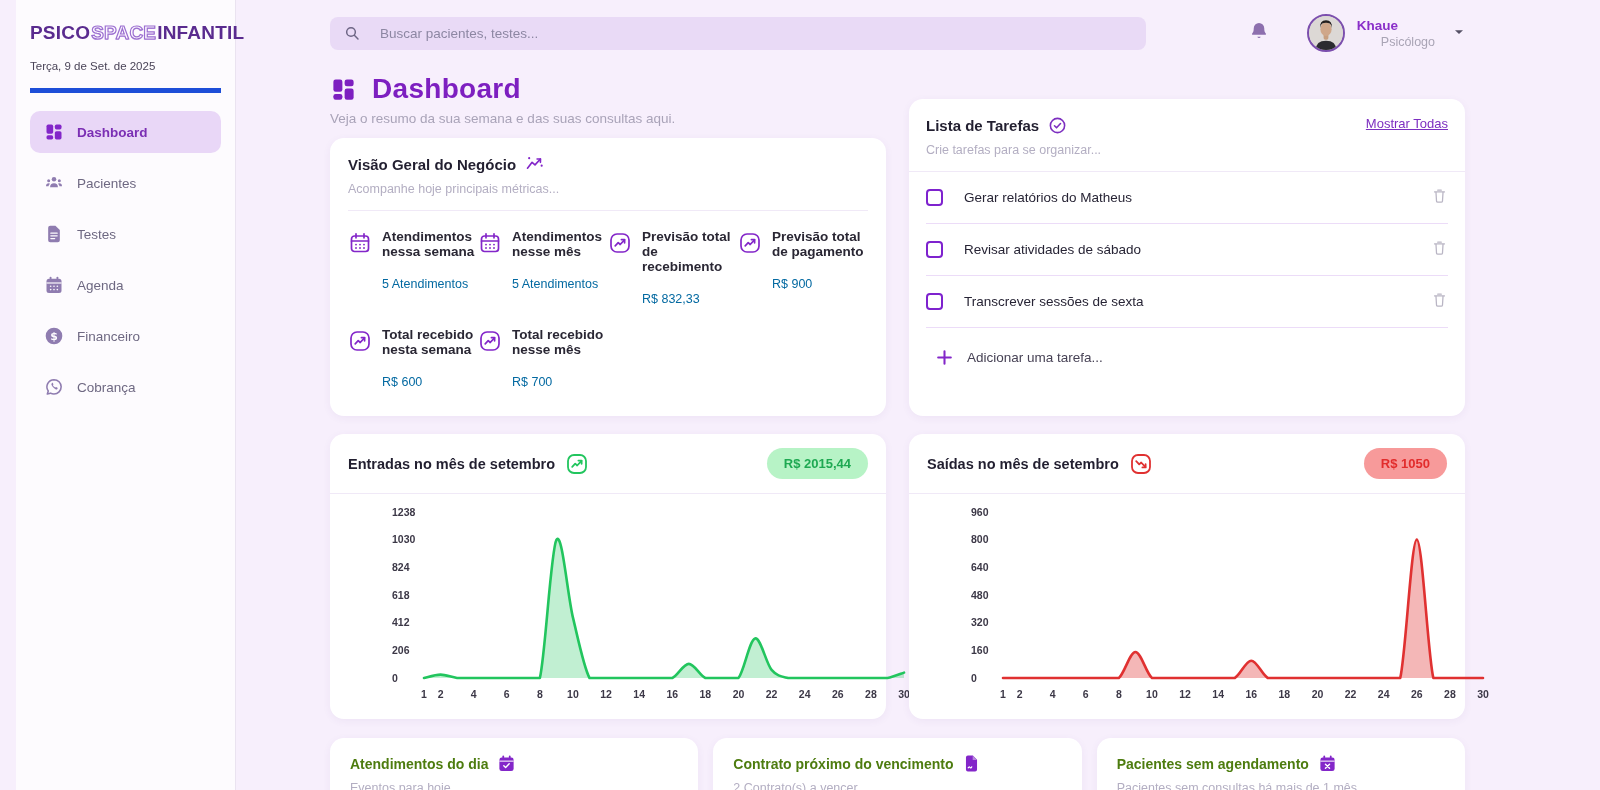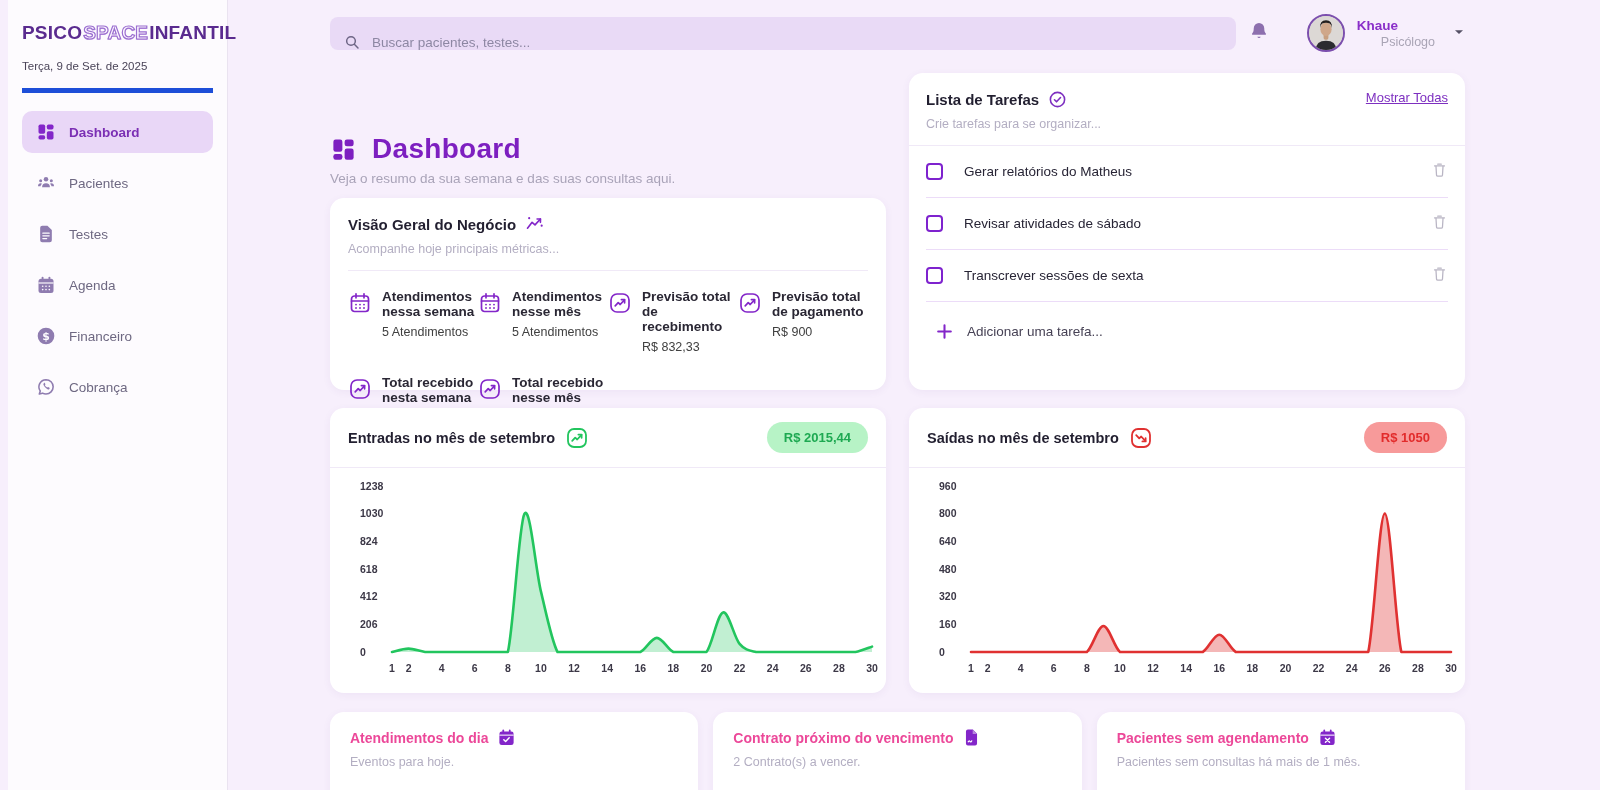--- a/index.html
+++ b/index.html
@@ -1,34 +1,34 @@
 <!DOCTYPE html>
 <html><head>
 <meta charset="utf-8">
 <style>
   * { margin:0; padding:0; box-sizing:border-box; }
   html,body { width:1600px; height:790px; overflow:hidden; }
   body { font-family:"Liberation Sans", sans-serif; background:#f7effc; color:#252233; }
 
   
-  .sidebar { position:fixed; left:8px; top:0; width:220px; height:790px; background:#fdfbfe; border-right:1px solid #eae3f0; padding:22px 14px 0 14px; }
+  .sidebar { position:fixed; left:16px; top:0; width:220px; height:790px; background:#fdfbfe; border-right:1px solid #eae3f0; padding:22px 14px 0 14px; }
   .logo { font-size:19px; font-weight:800; letter-spacing:.2px; color:#5a2b8f; white-space:nowrap; }
   .logo .space { color:#fdf7ff; -webkit-text-stroke:1.2px #9b6fd0; text-shadow:0 1px 0 #c9aae6; padding:0 1px; }
   .side-date { margin-top:16px; font-size:11.5px; color:#4a4458; padding-bottom:16px; border-bottom:5px solid #1d4ed8; }
   .nav { margin-top:18px; }
   .nav-item { display:flex; align-items:center; gap:13px; height:42px; padding:0 14px; border-radius:10px; margin-bottom:9px; font-size:13.5px; color:#6e6882; cursor:pointer; }
   .nav-item svg { width:20px; height:20px; flex:none; }
   .nav-item .ic { color:#8f7cb0; }
   .nav-item.active { background:#e9d7f7; color:#7b2fb4; font-weight:600; }
   .nav-item.active .ic { color:#8326c9; }
 
   
   .main { margin-left:220px; padding:14px 0 0 110px; width:1380px; }
   .topbar { display:flex; align-items:center; width:1135px; }
-  .search { display:flex; align-items:flex-end; gap:12px; width:906px; height:33px; background:#e9daf6; border-radius:8px; padding:0 14px; }
+  .search { display:flex; align-items:center; gap:20px; width:816px; height:33px; background:#e9daf6; border-radius:8px; padding:0 14px; }
   .search input { border:none; outline:none; background:transparent; font-family:"Liberation Sans",sans-serif; font-size:13.5px; color:#5b5570; width:100%; }
   .search input::placeholder { color:#8d87a3; }
   .bell { margin-left:auto; margin-right:38px; color:#8d6fae; cursor:pointer; }
   .profile { display:flex; align-items:center; gap:12px; cursor:pointer; }
   .avatar { width:38px; height:38px; border-radius:50%; border:2px solid #7c4fae; overflow:hidden; background:#dcd8d5; flex:none; }
   .p-name { font-size:13.5px; font-weight:700; color:#8a2fc9; }
   .p-role { font-size:12.5px; color:#a9a4b5; margin-top:2px;padding-left:24px; }
   .chev { color:#555065; margin-left:6px; }
 
   .content-row { display:flex; gap:23px; margin-top:21px; width:1135px; align-items:flex-end; }
@@ -38,26 +38,26 @@
   .page-title { font-size:28px; font-weight:800; color:#7d1fc0; letter-spacing:.3px; }
   .page-sub { font-size:13.5px; color:#a9a3b8; margin-bottom:12px; }
 
   .card { background:#fff; border-radius:14px; box-shadow:0 2px 8px rgba(90,50,140,.06); }
   .card-head { padding:16px 18px 0 18px; }
   .card-title { display:flex; align-items:center; gap:9px; font-size:15px; font-weight:700; color:#221f30; }
   .card-sub { font-size:12.5px; color:#b3aec2; margin-top:8px; }
   .hr { height:1px; background:#f0e9f7; margin-top:14px; }
 
   
-  .overview { height:192px; }
+  .overview { height:278px; }
   .metrics { display:grid; grid-template-columns:1fr 1fr 1fr 1fr; row-gap:21px; padding:18px 18px 0 18px; }
   .metric { display:flex; gap:10px; align-items:flex-start; }
   .metric .ic { color:#8326c9; margin-top:2px; }
   .m-label { font-size:13.5px; font-weight:600; color:#2a2734; }
-  .m-value { font-size:12.5px; color:#404040; margin-top:6px; }
+  .m-value { font-size:12.5px; color:#0369a1; margin-top:18px; }
 
   
   .tasks { height:317px; padding-bottom:10px; }
   .tasks-head { display:flex; align-items:flex-start; padding:17px 17px 0 17px; }
   .show-all { margin-left:auto; font-size:13px; color:#7d2fc0; text-decoration:underline; cursor:pointer; }
   .task-list { padding:0 17px; }
   .task-row { display:flex; align-items:center; gap:21px; padding:15px 0; }
   .task-sep { height:1px; background:#ecdcf8; }
   .checkbox { width:17px; height:17px; border:2px solid #7e22ce; border-radius:4px; flex:none; cursor:pointer; }
   .task-label { flex:1; font-size:13.5px; color:#272435; }
@@ -67,27 +67,27 @@
   .add-label { font-size:13.5px; color:#474255; }
 
   
   .charts-row { display:flex; gap:23px; margin-top:18px; width:1135px; }
   .chart-card { width:556px; height:285px; }
   .chart-head { display:flex; align-items:center; padding:14px 18px; border-bottom:1px solid #f0e9f7; }
   .chart-title { display:flex; align-items:center; gap:10px; font-size:14.5px; font-weight:700; color:#221f30; }
   .pill { margin-left:auto; border-radius:17px; padding:8px 17px; font-size:13px; font-weight:800; }
   .pill.green { background:#b7f3c6; color:#1ea952; }
   .pill.red { background:#f79a9a; color:#e22c2c; }
-  .chart-box { padding:6px 14px 0 28px; }
+  .chart-box { padding:6px 14px 0 28px;margin-left:32px; }
   .chart-box svg { display:block; width:528px; height:210px; }
 
   
   .bottom-row { display:flex; gap:15px; margin-top:19px; width:1135px; }
   .b-card { flex:1; height:110px; padding:16px 20px; }
-  .b-title { display:flex; align-items:center; gap:9px; font-size:14px; font-weight:700; color:#ec4899; }
+  .b-title { display:flex; align-items:center; gap:9px; font-size:14px; font-weight:700; color:#4d7c0f; }
   .b-sub { font-size:12.5px; color:#b3aec2; margin-top:8px; }
   .ic { display:inline-flex; }
 </style>
 </head>
 <body>
 
 <aside class="sidebar">
   <div class="logo">
     <span>PSICO</span><span class="space">SPACE</span><span>INFANTIL</span>
   </div>

